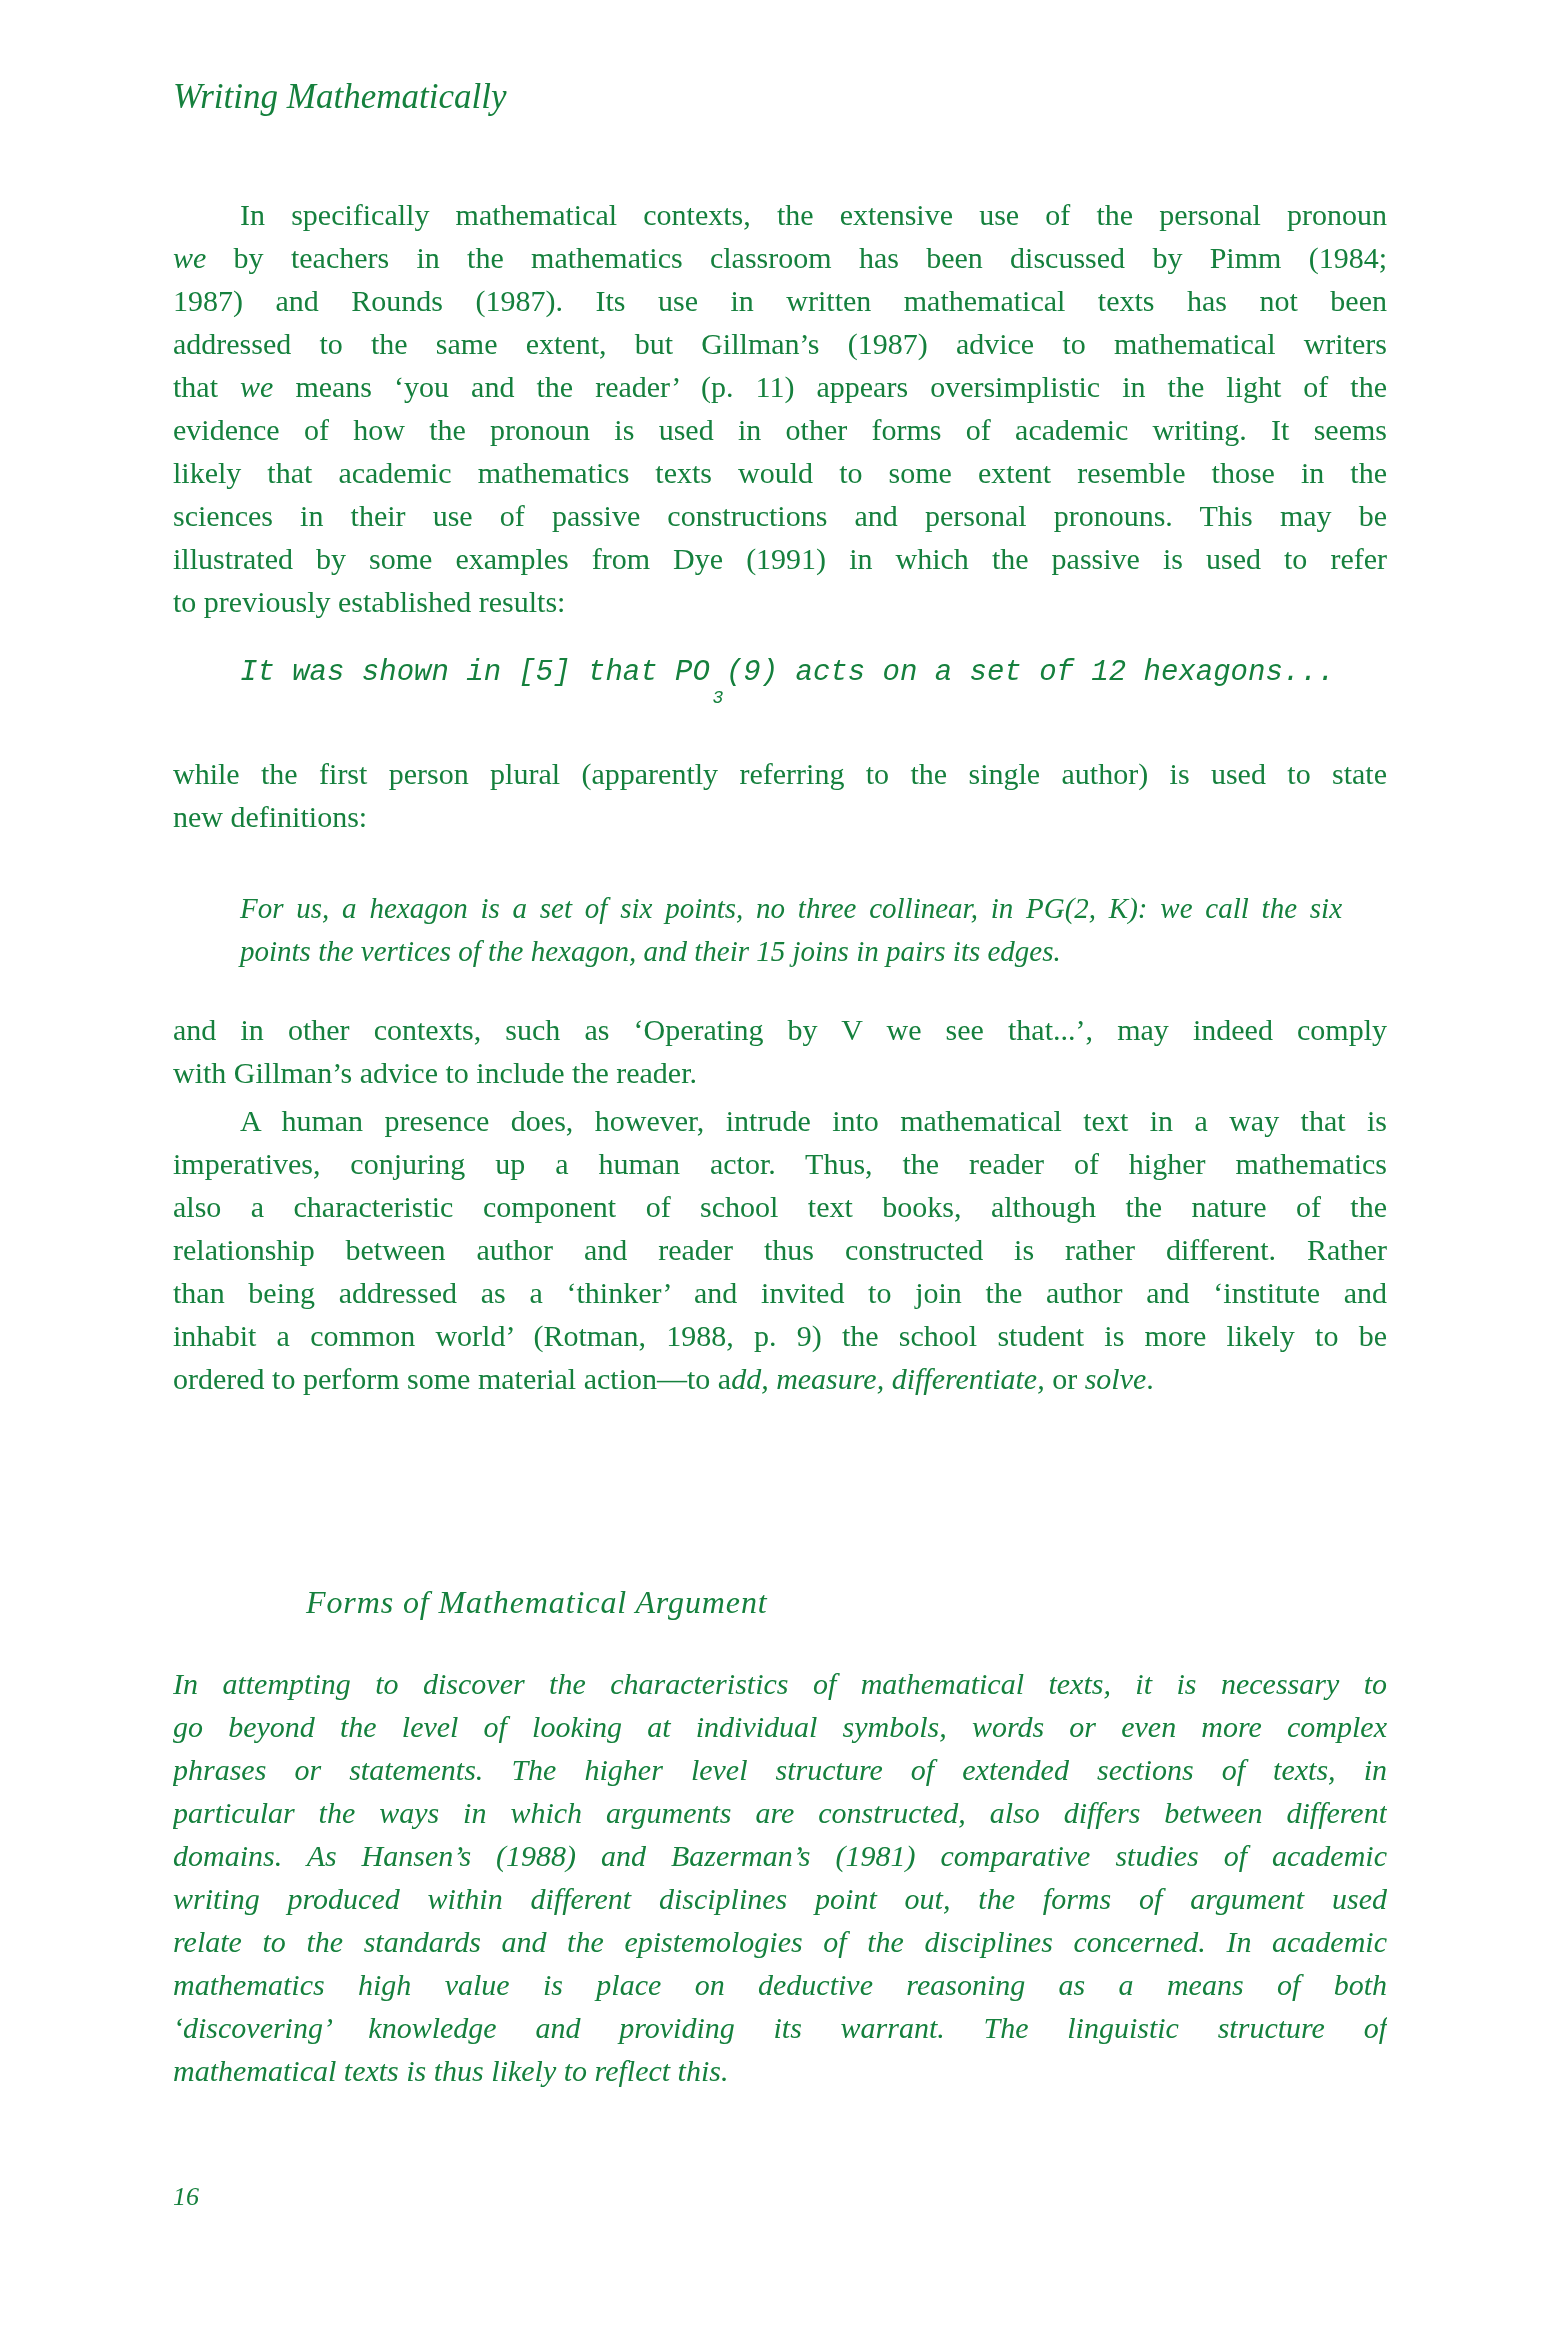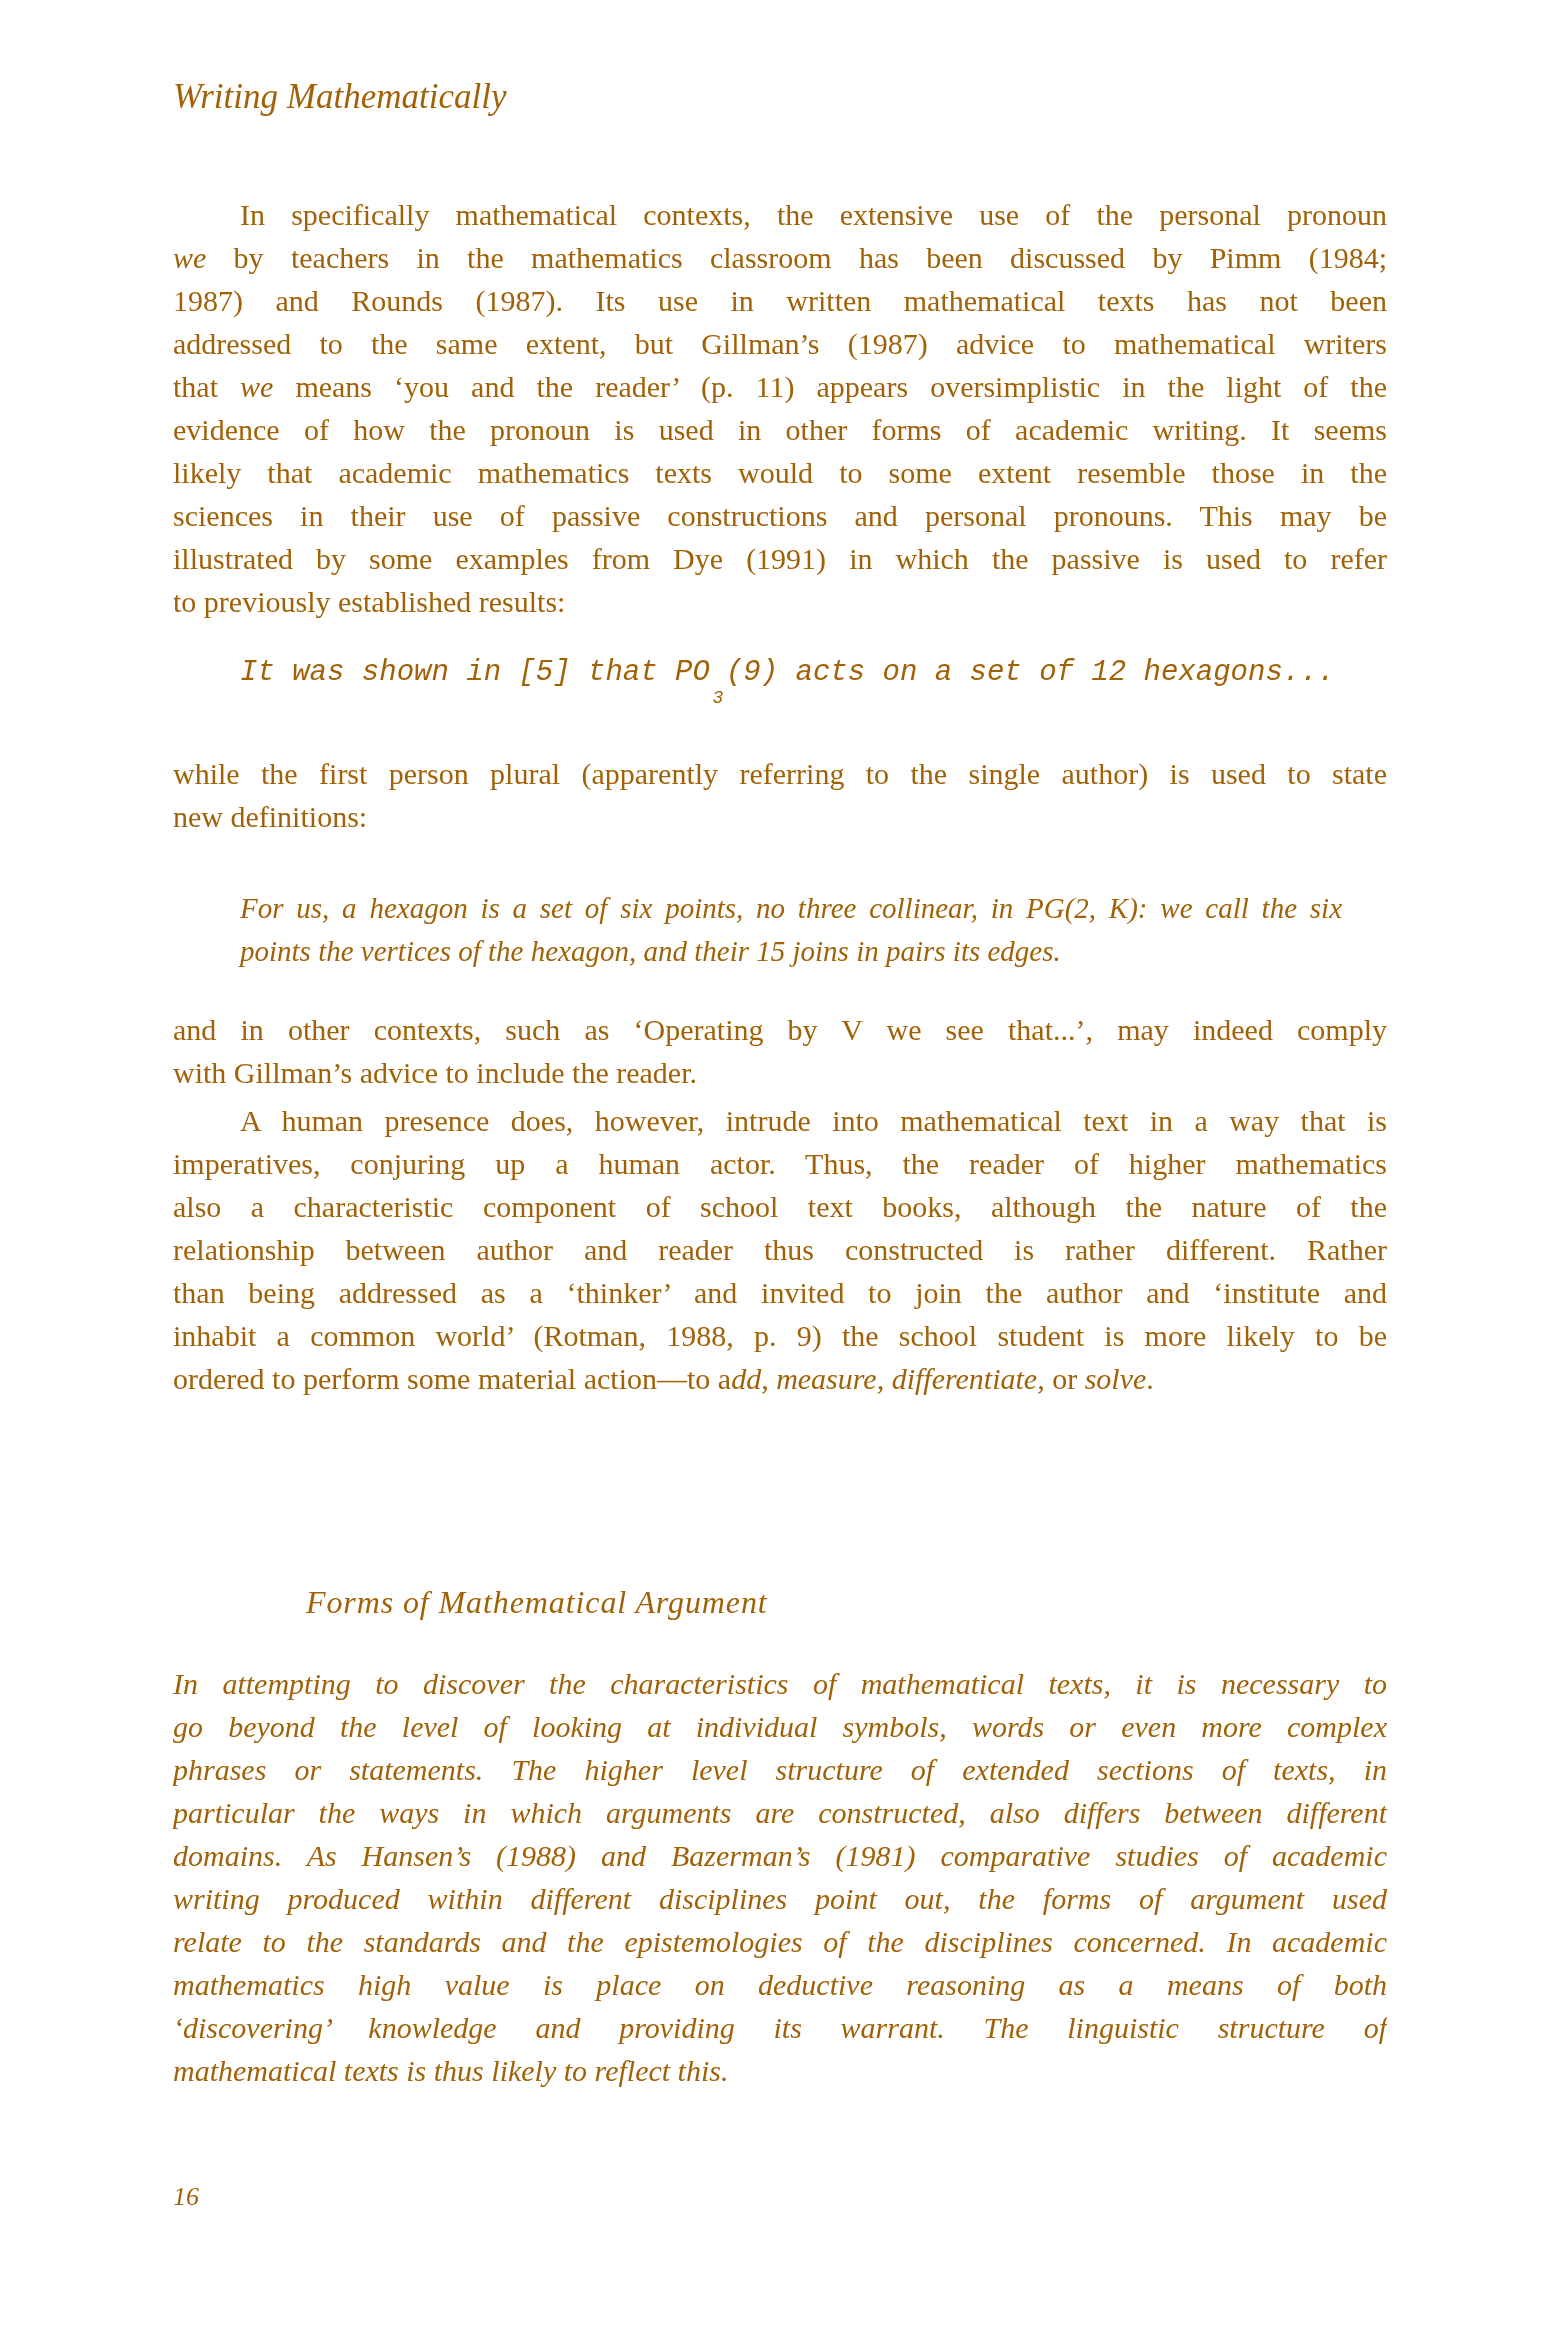--- a/index.html
+++ b/index.html
@@ -1,19 +1,19 @@
 <!DOCTYPE html>
 <html style="font-size:14px"><head>
 <meta charset="utf-8">
 <title>Writing Mathematically — p. 16</title>
 <style>
   html,body{margin:0;padding:0;background:#e8e8e8;}
   .page{
     position:relative; width:1561px; height:2342px; background:#ffffff;
-    font-family:"Liberation Serif","DejaVu Serif",serif; color:#a16207;
+    font-family:"Liberation Serif","DejaVu Serif",serif; color:#15803d;
     overflow:hidden; margin:0 auto;
   }
   .runhead{
     position:absolute; left:173px; top:75px; font-style:italic;
     font-size:35px; line-height:43px; white-space:nowrap;
   }
   .heading{
     position:absolute; left:306px; top:1581px; font-style:italic;
     font-size:32px; line-height:43px; letter-spacing:0.9px; white-space:nowrap;
   }

